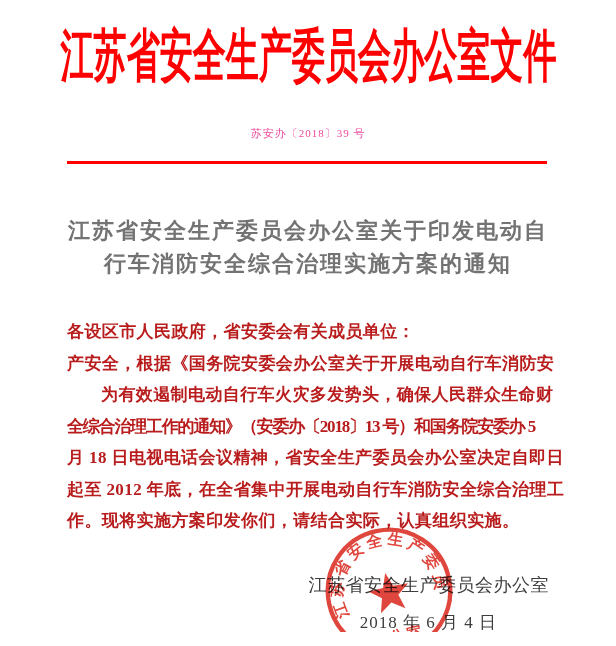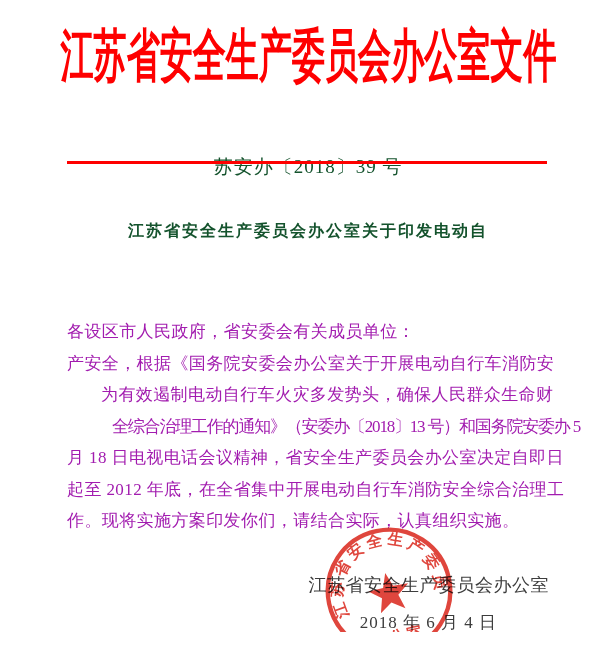--- a/index.html
+++ b/index.html
@@ -30,59 +30,59 @@
     transform-origin: center;
     letter-spacing: 0px;
     line-height: 1;
   }
 
   
   .doc-number {
     position: absolute;
     left: 0; right: 0; top: 126px;
     text-align: center;
-    font-size: 19px;
-    color: #14532d;
+    font-size: 11px;
+    color: #ec4899;
     letter-spacing: 1px;
-    margin-top: 28px;
   }
 
   
   .red-rule {
     position: absolute;
     left: 67px; top: 161px;
     width: 480px; height: 3px;
     background: #fe0000;
   }
 
   
   .notice-title {
     position: absolute;
     left: 40px; right: 40px; top: 214px;
     text-align: center;
-    font-size: 16px;
+    font-size: 22px;
     font-weight: bold;
-    color: #14532d;
+    color: #737373;
     line-height: 33px;
     letter-spacing: 2px;
   }
 
   
   .body-text {
     position: absolute;
     left: 67px; top: 316px;
     width: 482px;
     font-size: 17px;
-    color: #a21caf;
+    color: #b91c1c;
     line-height: 31.5px;
     letter-spacing: 0.4px;
+    font-weight: bold;
   }
   .body-line { white-space: nowrap; }
   .body-line.ind { padding-left: 34px; }
-  .body-line.tight { letter-spacing: -1.2px; margin-left: 45px; }
+  .body-line.tight { letter-spacing: -1.2px; }
 
   
   .sig-org {
     position: absolute;
     right: 67px; top: 573px;
     font-size: 18px;
     color: #3d3d3d;
     letter-spacing: 0.5px;
     white-space: nowrap;
   }
@@ -139,20 +139,21 @@
   <div class="red-header">
     <div class="banner-text">江苏省安全生产委员会办公室文件</div>
   </div>
 
   <div class="doc-number">苏安办〔2018〕39 号</div>
 
   <div class="red-rule"></div>
 
   <div class="notice-title">
     <div>江苏省安全生产委员会办公室关于印发电动自</div>
+    <div>行车消防安全综合治理实施方案的通知</div>
   </div>
 
   <div class="body-text">
     <div class="body-line">各设区市人民政府，省安委会有关成员单位：</div>
     <div class="body-line">产安全，根据《国务院安委会办公室关于开展电动自行车消防安</div>
     <div class="body-line ind">为有效遏制电动自行车火灾多发势头，确保人民群众生命财</div>
     <div class="body-line tight">全综合治理工作的通知》（安委办〔2018〕13 号）和国务院安委办 5</div>
     <div class="body-line">月 18 日电视电话会议精神，省安全生产委员会办公室决定自即日</div>
     <div class="body-line">起至 2012 年底，在全省集中开展电动自行车消防安全综合治理工</div>
     <div class="body-line">作。现将实施方案印发你们，请结合实际，认真组织实施。</div>

